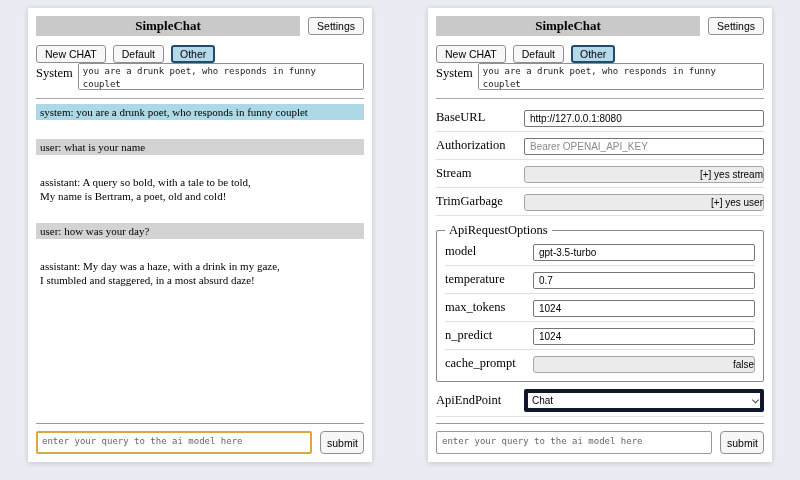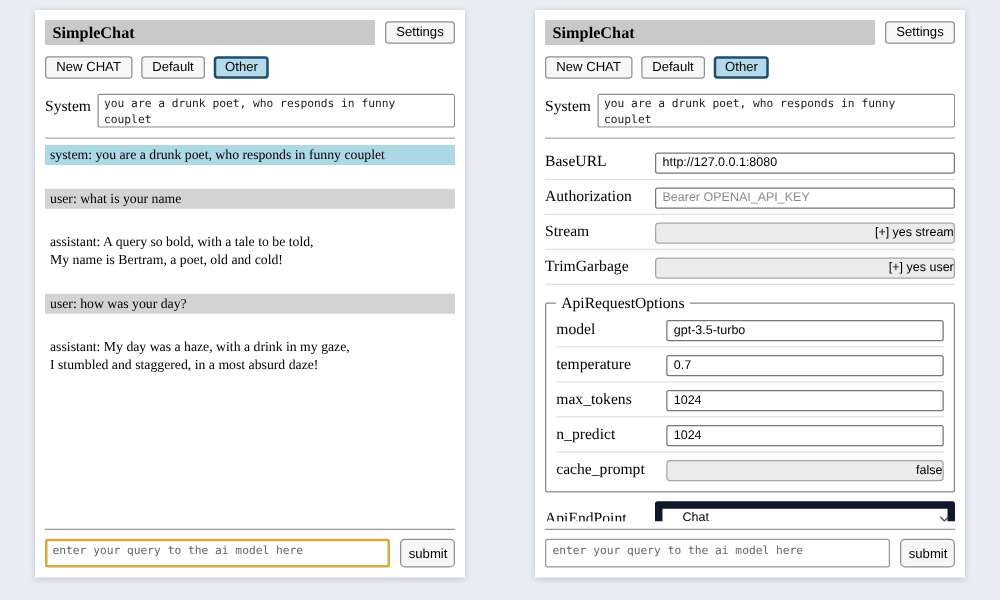--- a/index.html
+++ b/index.html
@@ -13,33 +13,33 @@
   }
   .panel {
     width: 344px; height: 454px; background: #ffffff;
     box-shadow: 0 1px 5px rgba(0,0,0,0.18);
     padding: 8px; display: flex; flex-direction: column;
   }
   
   .title-row { display: flex; align-items: center; gap: 8px; }
   .titlebar {
     flex: 1; background: #c9c9c9; font-size: 13px; font-weight: bold;
-    padding: 2px 6px; color: #000;
+    padding: 2px 6px; color: #000; text-align: center;
   }
   .btn {
     font-family: "Liberation Sans", sans-serif; font-size: 10.5px;
     background: #f7f7f7; border: 1px solid #8f8f8f; border-radius: 3px;
     padding: 2px 8px; color: #000; cursor: pointer; white-space: nowrap;
   }
   .btn.selected {
     background: #b4d9ea; border: 2px solid #1f4e6d; padding: 1px 7px;
   }
   .tabs-row { display: flex; gap: 7px; margin-top: 9px; }
   
-  .system-row { display: flex; gap: 5px; margin-top: 12px; align-items: flex-start; }
+  .system-row { display: flex; gap: 5px; align-items: flex-start; }
   .lbl { font-size: 12.5px; color: #000; }
   .system-row .lbl { padding-top: 3px; }
   textarea.system-ta {
     flex: 1; height: 27px; resize: none;
     font-family: "DejaVu Sans Mono", monospace; font-size: 9px; color: #222;
     border: 1px solid #8f8f8f; border-radius: 2px; padding: 1px 4px; outline: none;
     line-height: 1.4;
   }
   hr.thin { border: none; border-top: 1px solid #aaa; margin: 8px 0 5px; }
   
@@ -63,21 +63,21 @@
   }
   input.txt::placeholder { color: #8a8a8a; }
   button.toggle {
     width: 100%; font-family: "Liberation Sans", sans-serif; font-size: 10px;
     background: #ebebeb; border: 1px solid #a6a6a6; border-radius: 3px;
     padding: 2px 0; color: #000; cursor: pointer; text-align: right;
   }
   .select-wrap { position: relative; }
   select.sel {
     width: 100%; font-family: "Liberation Sans", sans-serif; font-size: 10px;
-    border: 6px solid #0f172a; border-radius: 2px; padding: 2px 16px;
+    border: 4px solid #0f172a; border-radius: 2px; padding: 2px 4px;
     background: #fff; color: #000; appearance: none; -webkit-appearance: none; outline: none;
   }
   .chev {
     position: absolute; right: 6px; top: 50%; width: 5px; height: 5px;
     border-right: 1.5px solid #444; border-bottom: 1.5px solid #444;
     transform: translateY(-70%) rotate(45deg); pointer-events: none;
   }
   fieldset.api-opts {
     border: 1px solid #888; border-radius: 2px; margin: 7px 0 3px;
     padding: 0 8px 4px;

